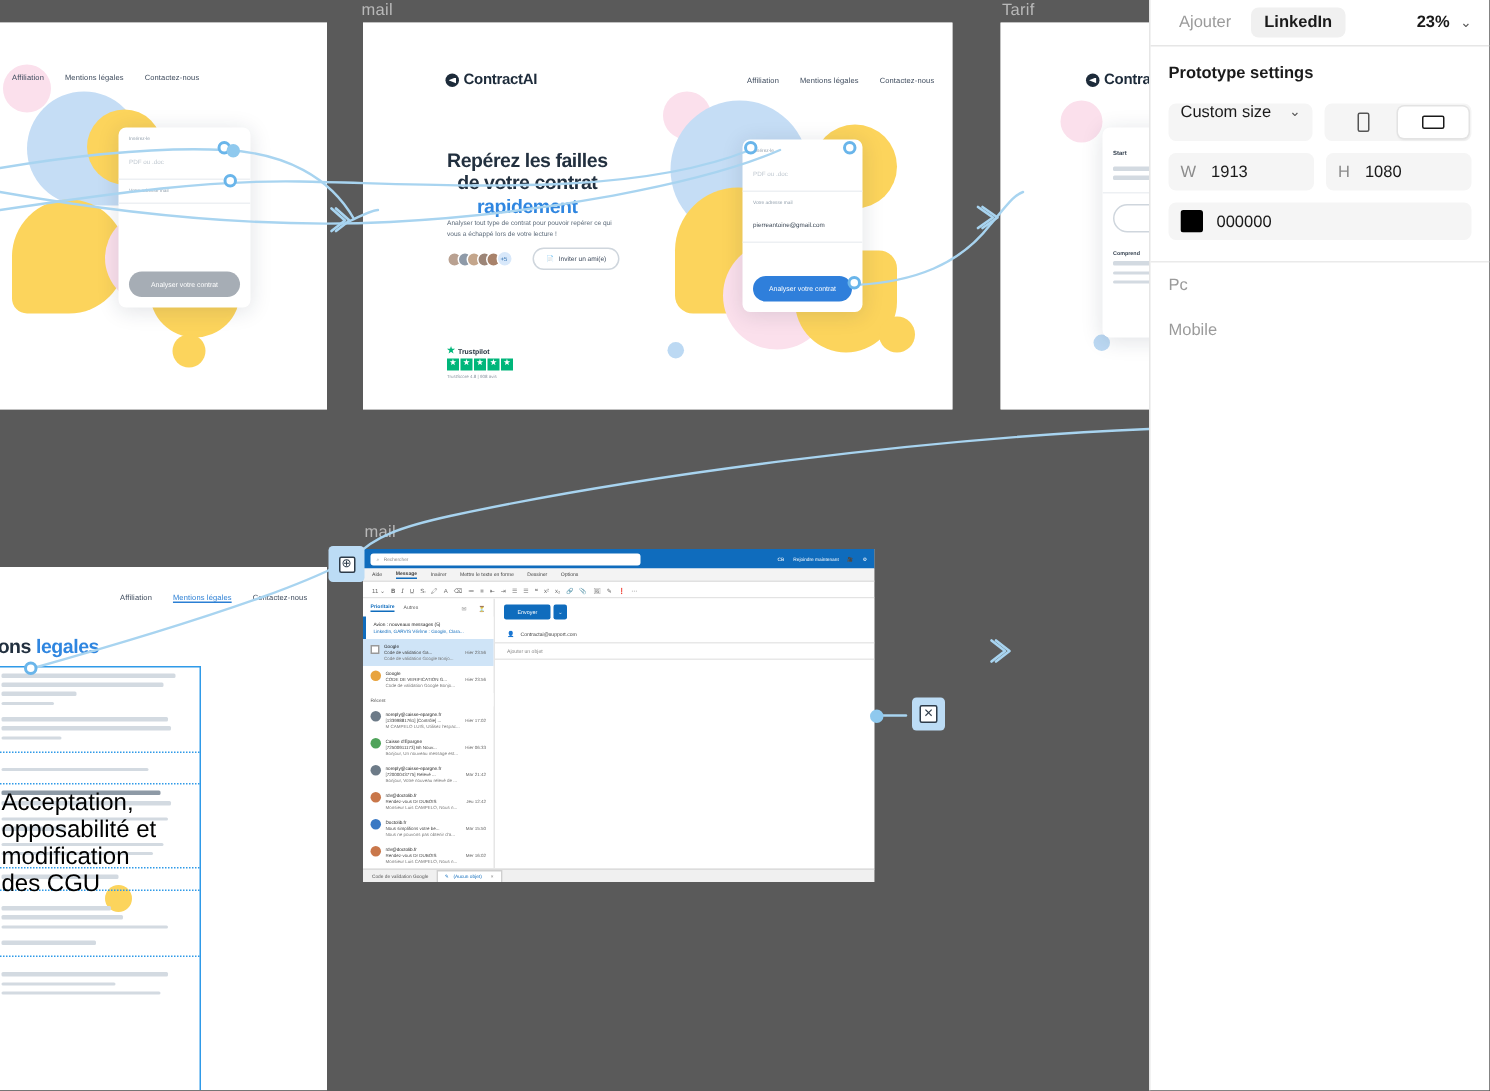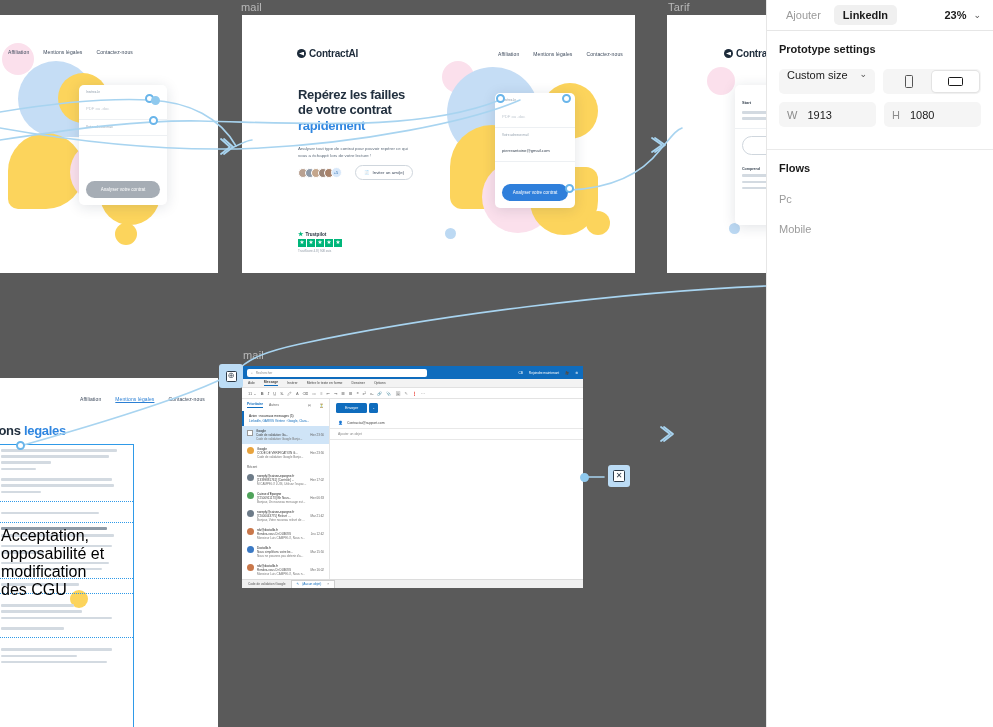--- a/index.html
+++ b/index.html
@@ -316,21 +316,21 @@
           <span class="logo-mark"></span>
           <span class="logo-text">ContractAI</span>
         </div>
 
         <div class="lp-nav" style="left:256px; top:36px;">
           <span>Affiliation</span>
           <span>Mentions légales</span>
           <span>Contactez-nous</span>
         </div>
 
-        <div class="hero-h" style="left:56px; top:72px;">
+        <div class="hero-h" style="left:56px; top:84px;text-align:center;">
           <div>Repérez les failles</div>
           <div>de votre contrat</div>
           <div class="accent">rapidement</div>
         </div>
 
         <div class="hero-p" style="left:56px; top:131px; width:110px;">Analyser tout type de contrat pour pouvoir repérer ce qui vous a échappé lors de votre lecture !</div>
 
         <div class="avatars" style="left:56px; top:152px;">
           <span class="av"></span>
           <span class="av"></span>
@@ -733,22 +733,23 @@
         <div class="num-box">
           <span class="k">W</span>
           <span class="v">1913</span>
         </div>
         <div class="num-box">
           <span class="k">H</span>
           <span class="v">1080</span>
         </div>
       </div>
 
-    </div>
-
-    <div class="p-sec" style="padding-bottom:4px;">
-      <div class="p-title" style="margin-bottom:6px;">Flows</div>
-    </div>
+      <div class="color-box">
+        <span class="swatch" id="bg-swatch" style="background: rgb(0, 0, 0);"></span>
+        <span>000000</span>
+      </div>
+    </div>
+
     <div class="flow-item">Pc</div>
     <div class="flow-item">Mobile</div>
   </div>
 
 </div>
 
 </body></html>

